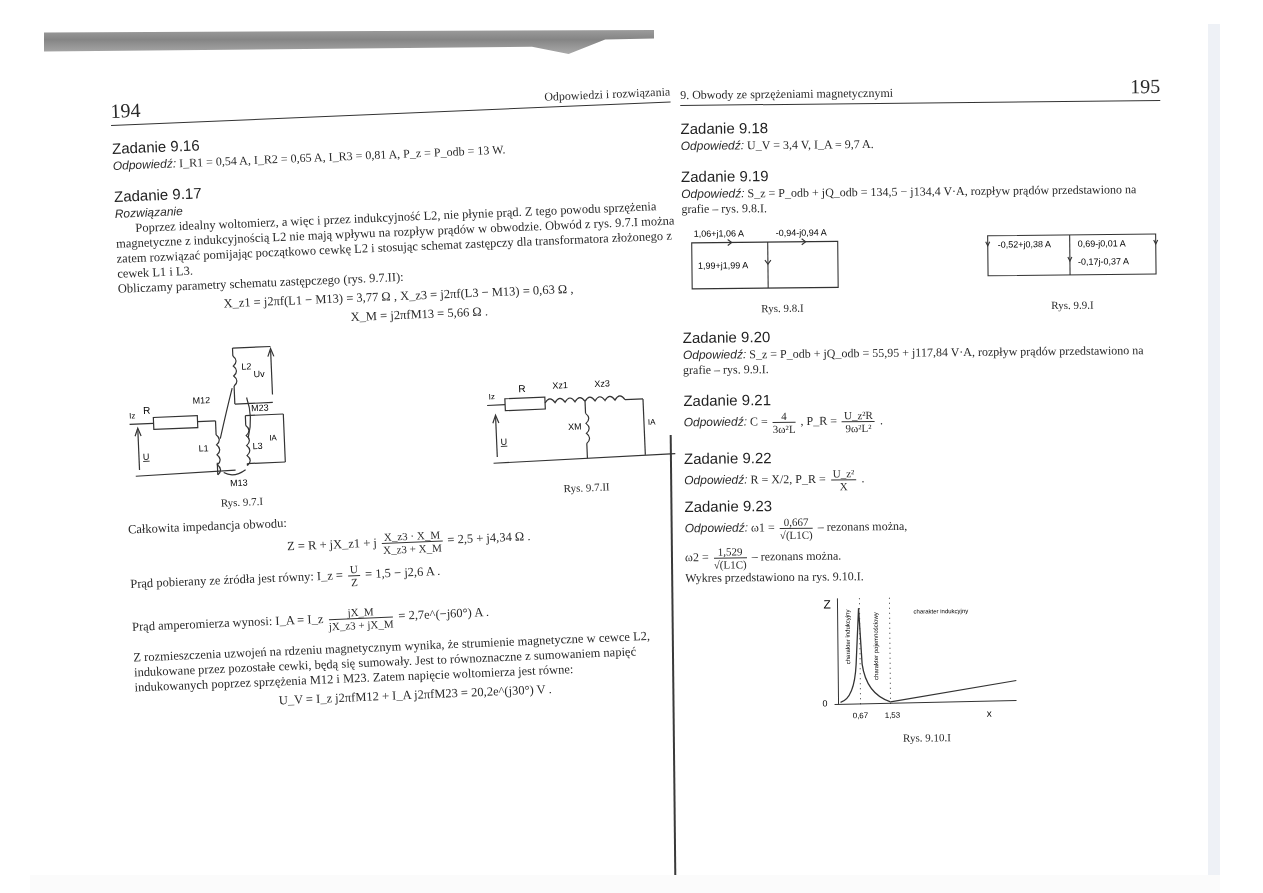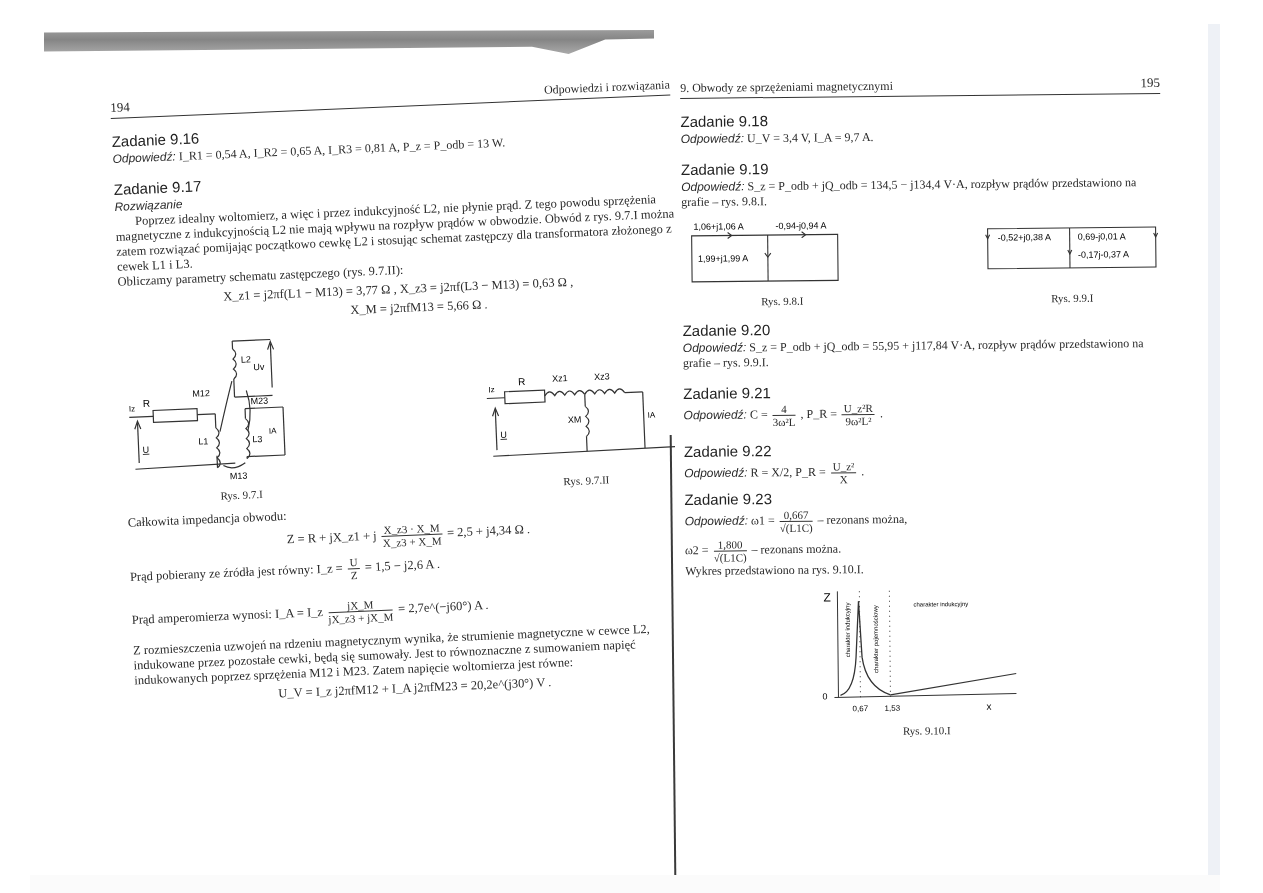--- a/index.html
+++ b/index.html
@@ -9,21 +9,21 @@
     background:linear-gradient(180deg,#8a8a8a 0%,#6f6f6f 40%,#9b9b9b 100%);
     clip-path:polygon(0 10%,100% 0,100% 35%,92% 40%,86% 100%,80% 70%,0 90%);opacity:.85;}
   .scan-edge-right{position:absolute;left:1208px;top:24px;width:12px;height:855px;background:#eef1f6;}
   .scan-bottom{position:absolute;left:30px;top:875px;width:1190px;height:18px;background:#fbfbfb;}
   .fold{position:absolute;left:672px;top:435px;width:2px;height:440px;background:#3a3a3a;transform:rotate(-0.6deg);}
   .page{position:absolute;}
   .page-left{left:110px;top:100px;width:560px;transform:rotate(-2.4deg);transform-origin:0 0;}
   .page-right{left:680px;top:80px;width:480px;transform:rotate(-0.6deg);transform-origin:0 0;}
   .runhead{display:flex;justify-content:space-between;align-items:flex-end;border-bottom:1.4px solid #333;
            font-size:12px;padding-bottom:2px;}
-  .runhead .num{font-size:13px;}
+  .runhead .num{font-size:20px;}
   h3{font-family:"Liberation Sans",sans-serif;font-weight:normal;font-size:15px;margin:14px 0 2px 0;color:#222;}
   .odp{font-family:"Liberation Sans",sans-serif;font-style:italic;font-size:12px;}
   p{margin:0;font-size:12.5px;line-height:15px;}
   .ans{font-size:12px;line-height:15px;}
   .formula{text-align:center;font-size:12.5px;margin:4px 0;}
   .indent{text-indent:20px;}
   .frac{display:inline-flex;flex-direction:column;vertical-align:middle;text-align:center;font-size:11px;line-height:12px;margin:0 2px;}
   .frac span:first-child{border-bottom:1px solid #333;padding:0 2px;}
   .figrow{display:flex;justify-content:space-between;align-items:flex-end;margin-top:8px;}
   .caption{font-size:11px;text-align:center;margin-top:4px;}
@@ -241,21 +241,21 @@
     <span>ω1 =</span>
     <span class="frac">
         <span>0,667</span>
         <span>√(L1C)</span>
       </span>
     <span>– rezonans można,</span>
   </p>
   <p class="ans" style="margin-top:4px">
     <span>ω2 =</span>
     <span class="frac">
-        <span>1,800</span>
+        <span>1,529</span>
         <span>√(L1C)</span>
       </span>
     <span>– rezonans można.</span>
   </p>
   <p class="ans">Wykres przedstawiono na rys. 9.10.I.</p>
 
   <div style="margin:10px 0 0 130px;width:220px">
     <svg width="220" height="130" viewBox="0 0 220 130">
       <g stroke="#333" fill="none" stroke-width="1">
         <line x1="18" y1="110" x2="200" y2="108"></line>

